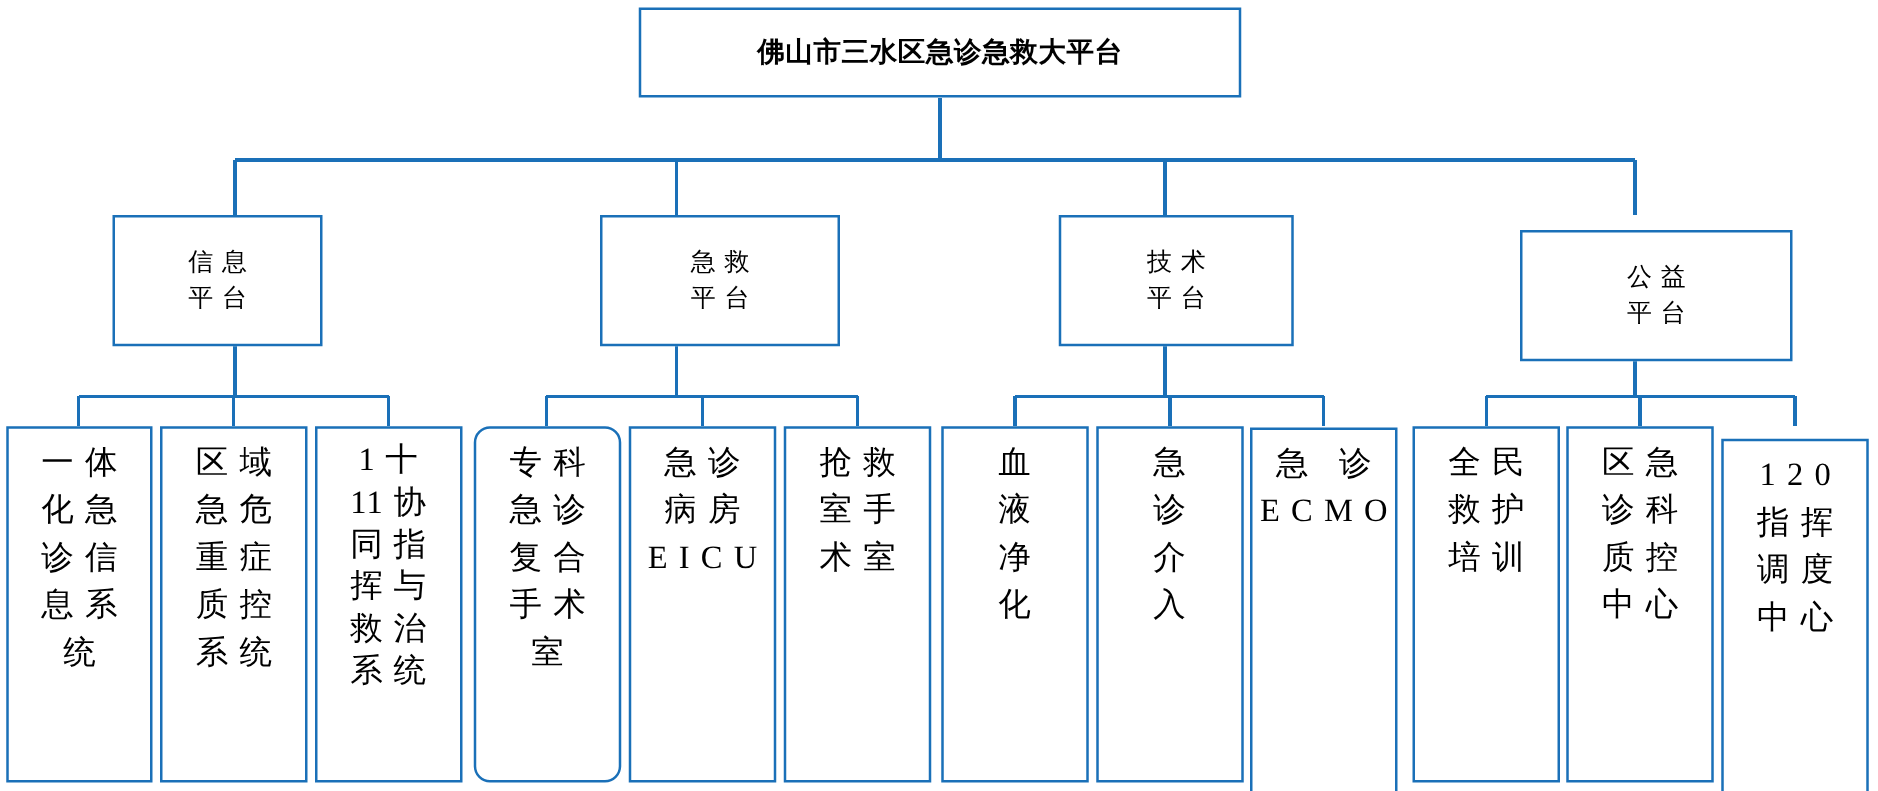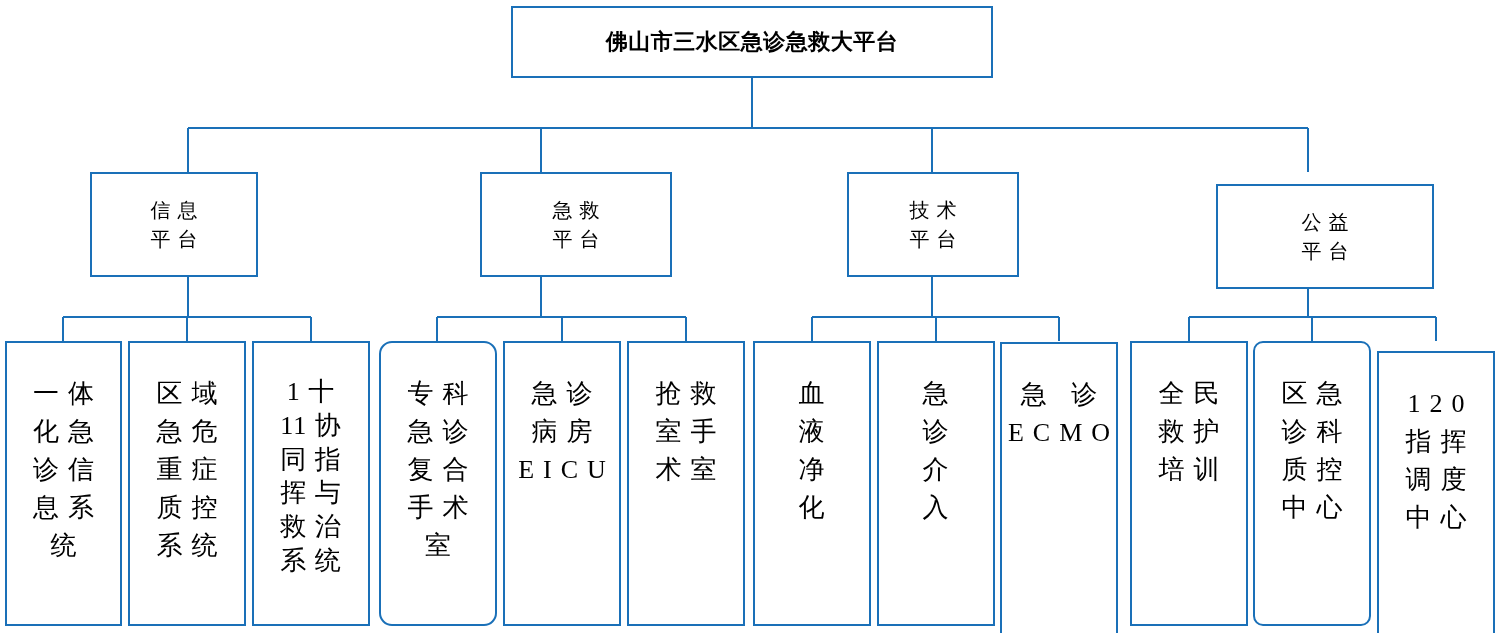--- a/index.html
+++ b/index.html
@@ -55,21 +55,21 @@
     align-items: center;
   }
   .node.plat .txt {
     font-size: 20px;
     line-height: 1.42;
     letter-spacing: 7px;
     padding-left: 7px;
   }
   
   .node.leaf {
-    padding-top: 32px;
+    padding-top: 8px;
   }
   .node.leaf .txt {
     font-size: 26px;
     line-height: 1.46;
     letter-spacing: 1px;
   }
   .node.leaf.wide-space .txt {
     letter-spacing: 9px;
     padding-left: 9px;
   }
@@ -114,21 +114,21 @@
         <span class="txt">佛山市三水区急诊急救大平台</span>
       </div>
       <div class="node plat" style="left: 90px; top: 172px; width: 168px; height: 105px;">
         <span class="txt">信息
 平台</span>
       </div>
       <div class="node plat" style="left: 466px; top: 172px; width: 192px; height: 105px; margin-left: 14px;">
         <span class="txt">急救
 平台</span>
       </div>
-      <div class="node plat" style="left: 847px; top: 172px; width: 172px; height: 105px;">
+      <div class="node plat" style="left: 847px; top: 172px; width: 188px; height: 105px;">
         <span class="txt">技术
 平台</span>
       </div>
       <div class="node plat" style="left: 1216px; top: 184px; width: 218px; height: 105px;">
         <span class="txt">公益
 平台</span>
       </div>
       <div class="node leaf wide-space" style="left: 5px; top: 341px; width: 117px; height: 285px;">
         <span class="txt">一体
 化急
@@ -182,21 +182,21 @@
       </div>
       <div class="node leaf wide-space" style="left: 1000px; top: 342px; width: 118px; height: 349px;">
         <span class="txt">急 诊
 ECMO</span>
       </div>
       <div class="node leaf wide-space" style="left: 1130px; top: 341px; width: 118px; height: 285px;">
         <span class="txt">全民
 救护
 培训</span>
       </div>
-      <div class="node leaf wide-space" style="left: 1253px; top: 341px; width: 118px; height: 285px; border-radius: 10px;">
+      <div class="node leaf wide-space" style="left: 1253px; top: 341px; width: 118px; height: 285px;">
         <span class="txt">区急
 诊科
 质控
 中心</span>
       </div>
       <div class="node leaf wide-space" style="left: 1377px; top: 341px; width: 118px; height: 285px; margin-top: 10px;">
         <span class="txt">120
 指挥
 调度
 中心</span>

